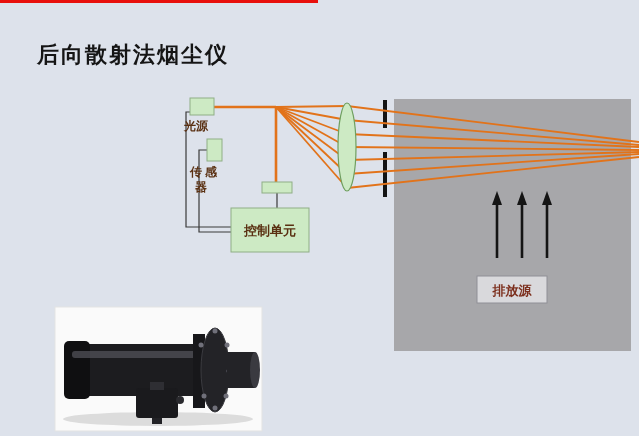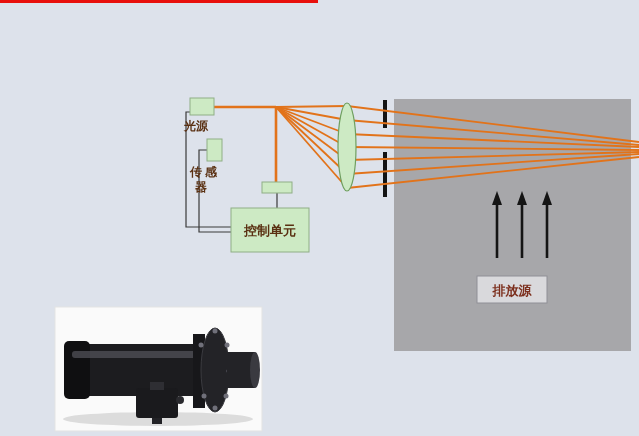--- a/index.html
+++ b/index.html
@@ -33,20 +33,21 @@
   .emission-label{fill:#7c2f1d;font-weight:bold;font-size:13px;font-family:"Liberation Serif",serif;}
   .photo-bg{fill:#fafafa;stroke:#e3e3e3;stroke-width:1;}
 </style>
 </head>
 <body>
 
 <div class="stage">
 
   <div class="top-rule"></div>
 
+  <div class="title">后向散射法烟尘仪</div>
 
   <svg width="639" height="436" viewBox="0 0 639 436">
 
     <rect class="duct" x="394" y="99" width="237" height="252"></rect>
 
     <rect class="slit" x="383" y="100" width="4" height="28"></rect>
     <rect class="slit" x="383" y="152" width="4" height="45"></rect>
 
     <g>
       <path class="wire" d="M190 112 L186 112 L186 227 L231 227"></path>

